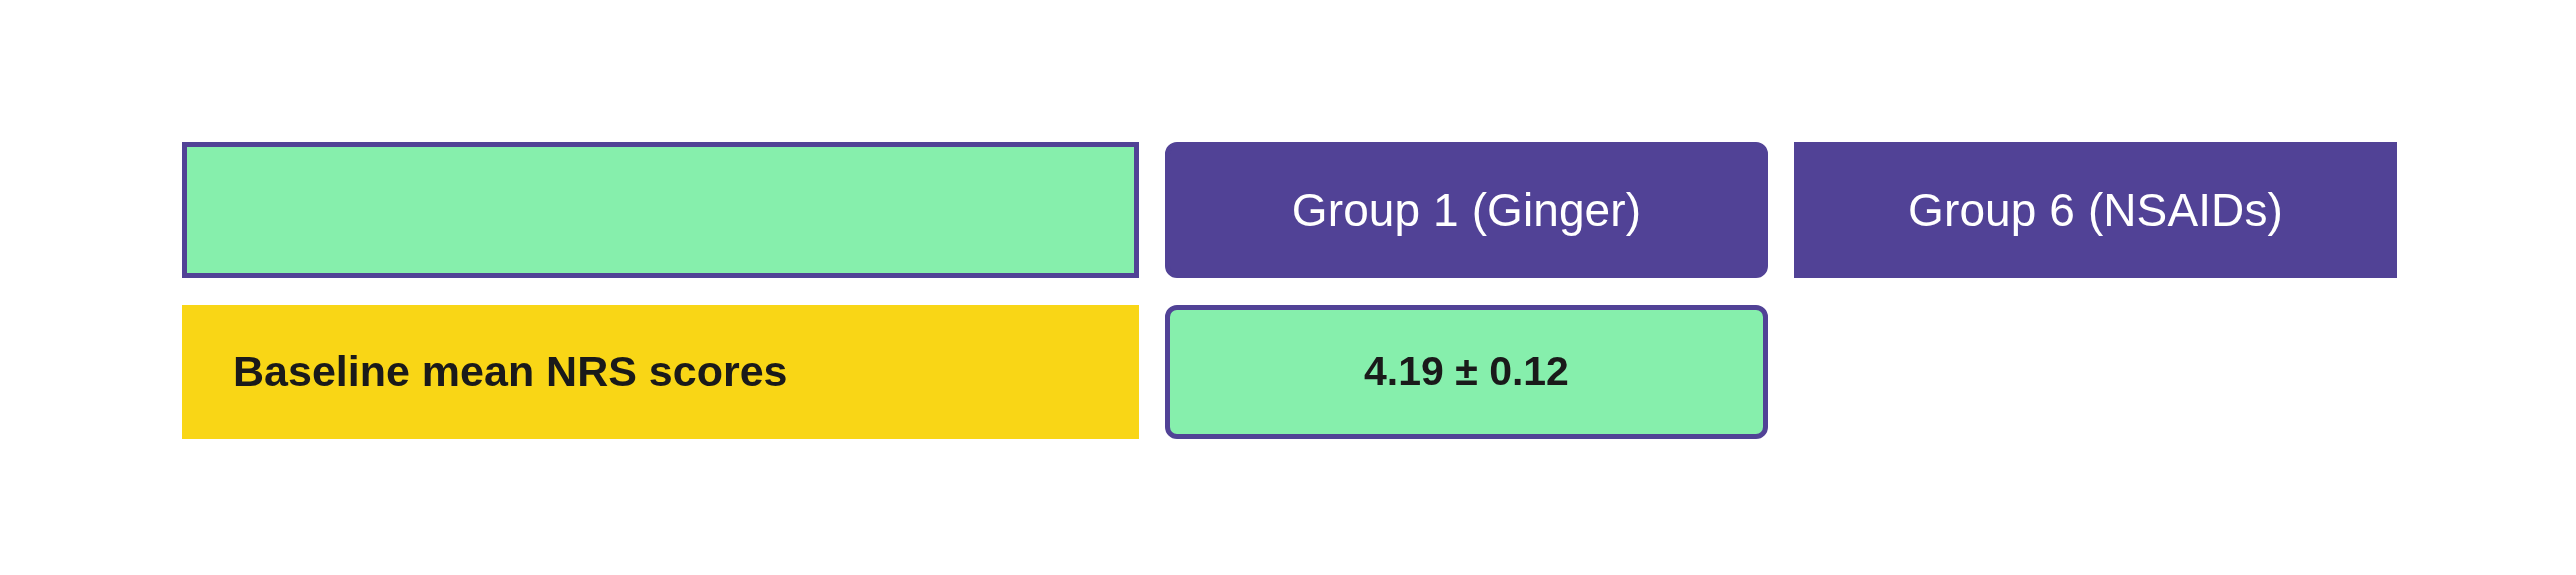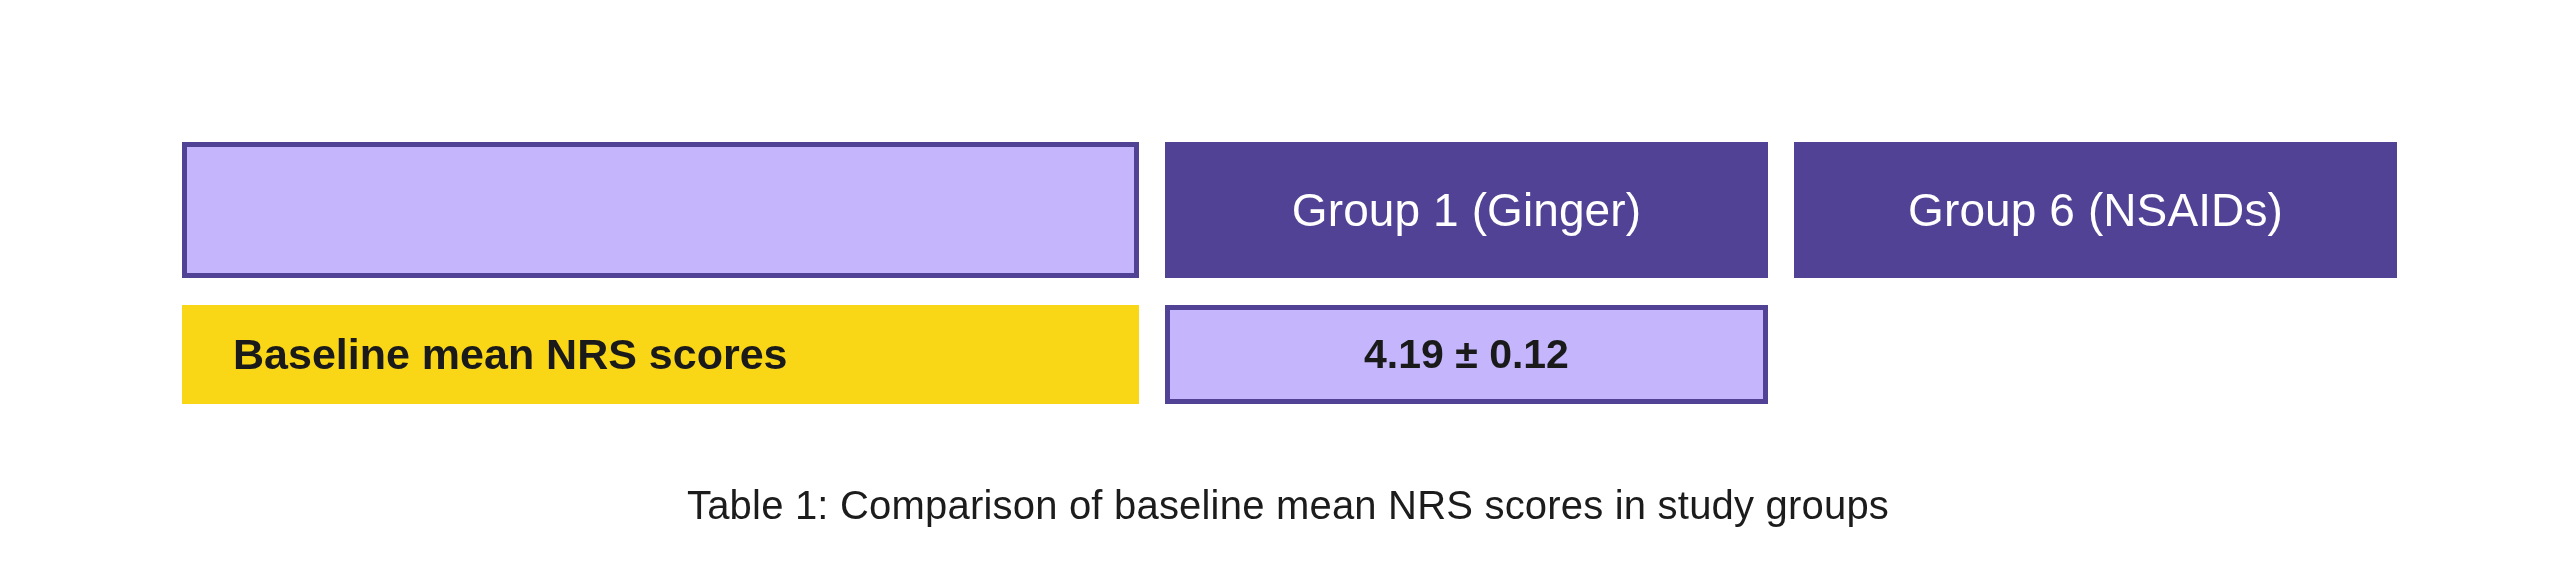--- a/index.html
+++ b/index.html
@@ -32,39 +32,39 @@
   }
 
   .t-row {
     display: flex;
     flex-direction: row;
     align-items: stretch;
     column-gap: 26px;
   }
 
   .t-row.header-row { height: 136px; }
-  .t-row.data-row   { height: 99px; }
+  .t-row.data-row   { height: 134px; }
 
   .row-gap { height: 27px; }
 
   .cell {
     box-sizing: border-box;
     display: flex;
     align-items: center;
     overflow: hidden;
   }
 
   
   .col-label { width: 957px; flex: 0 0 957px; }
-  .col-g1    { width: 603px; flex: 0 0 603px; }
+  .col-g1    { width: 603px; flex: 0 0 603px; border-radius: 12px; }
   .col-g2    { width: 603px; flex: 0 0 603px; }
 
   
   .cell-outline {
-    background: #c4b5fd;
+    background: #86efac;
     border: 5px solid #514296;
   }
   .cell-filled {
     background: #514296;
     border: 5px solid #514296;
   }
   .cell-accent {
     background: #f9d616;
     border: 5px solid #f9d616;
   }
@@ -145,16 +145,15 @@
 
       <div class="cell cell-outline cell-center col-g1">
         <span class="value-text">4.19 ± 0.12</span>
       </div>
 
 
     </div>
 
   </div>
 
-  <div class="caption">Table 1: Comparison of baseline mean NRS scores in study groups</div>
 
 </div>
 
 
 </body></html>

